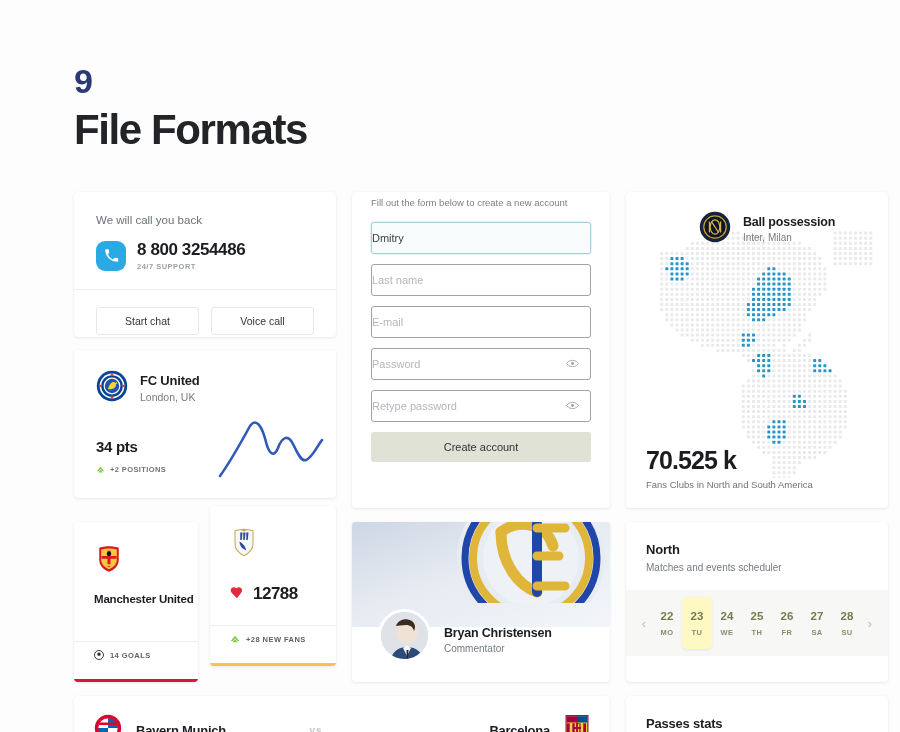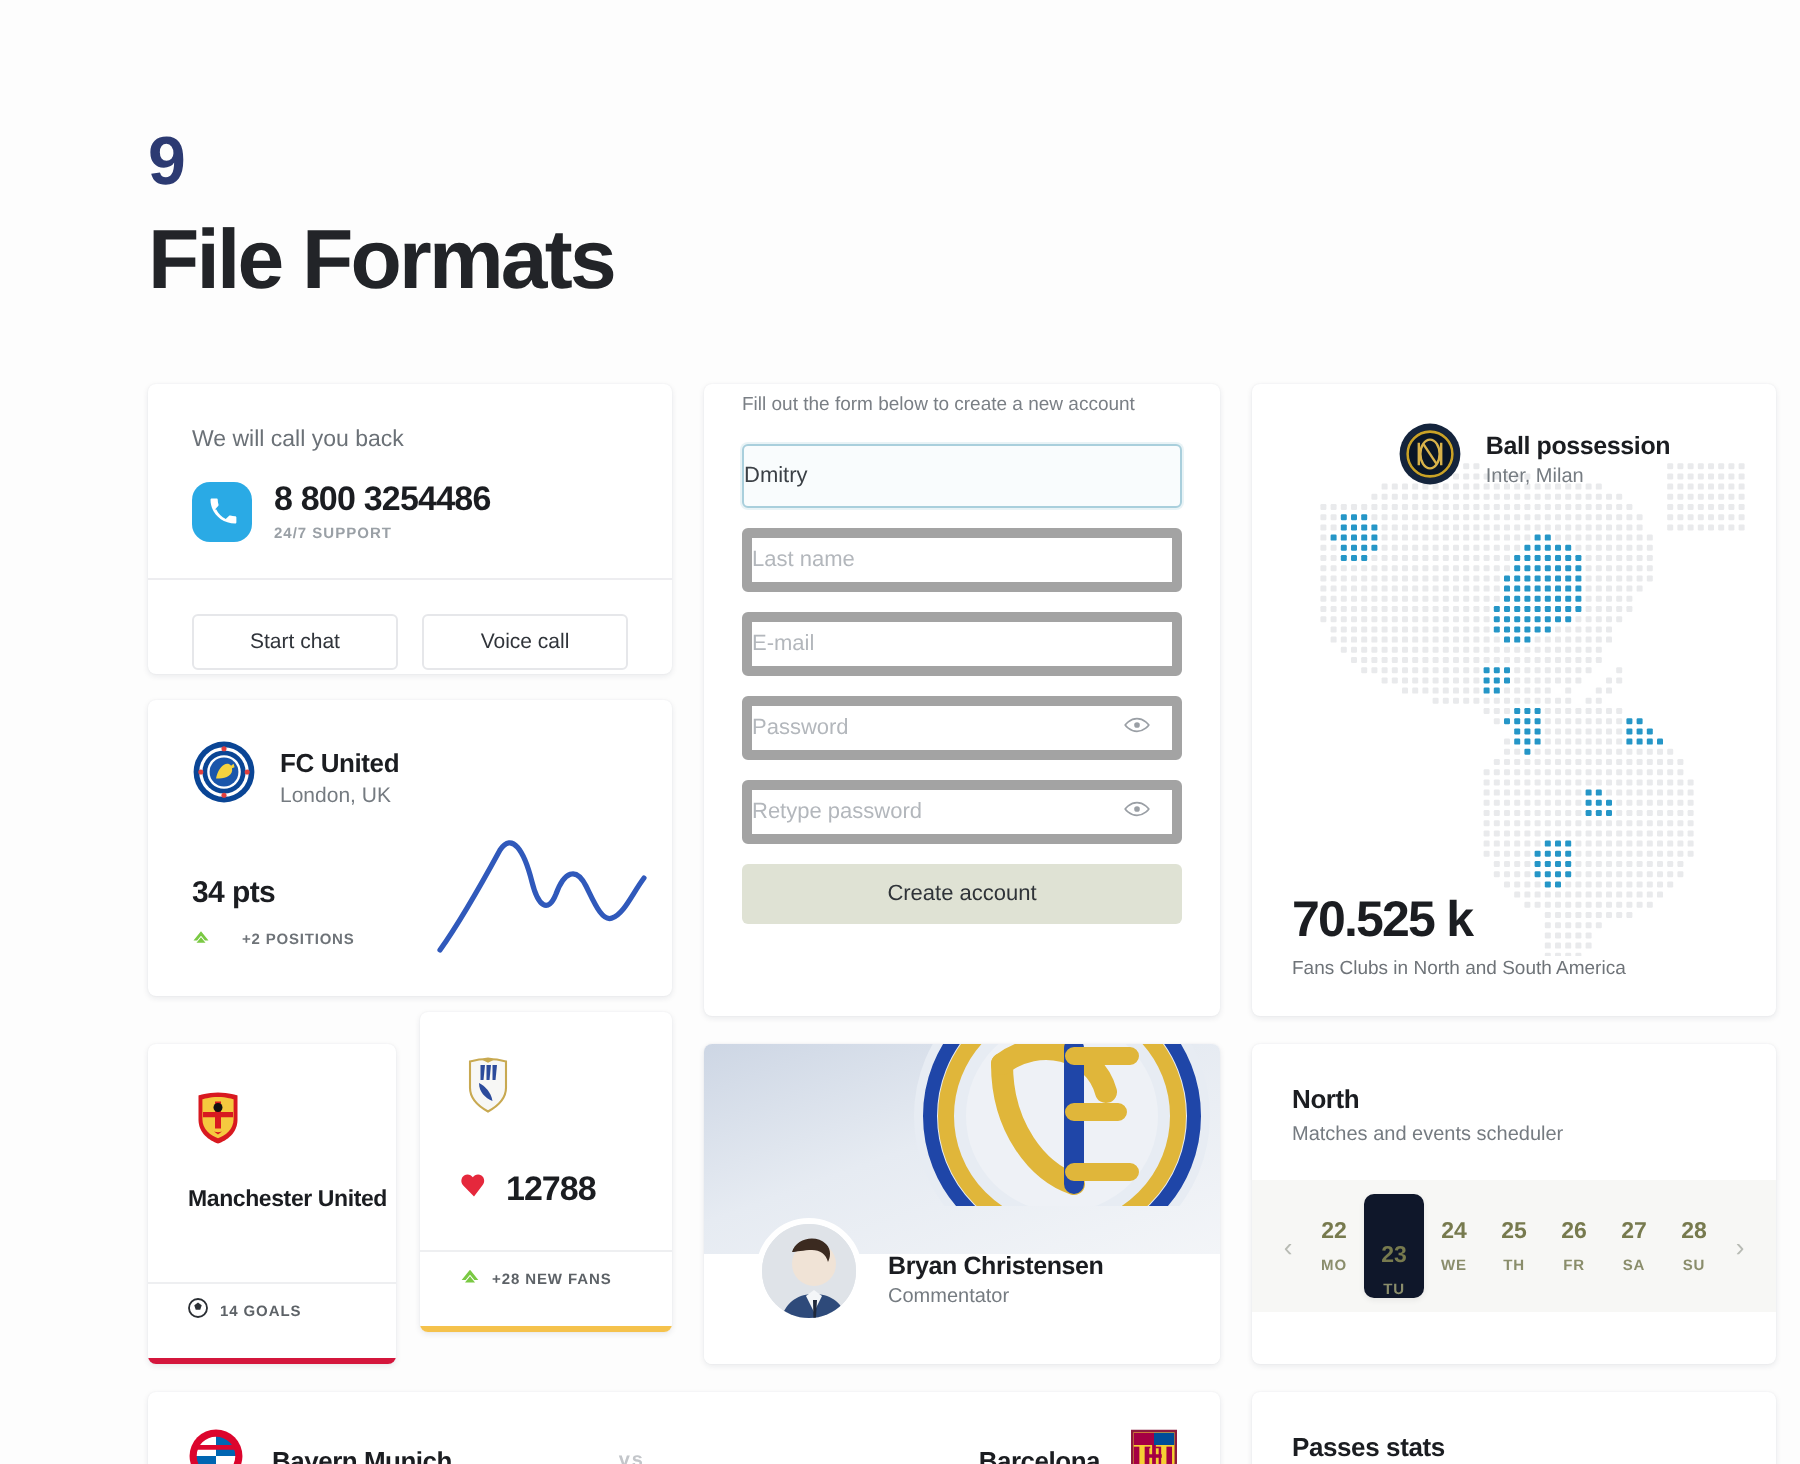--- a/index.html
+++ b/index.html
@@ -55,31 +55,31 @@
   }
 
   
   .c-chelsea { left: 0; top: 158px; width: 262px; height: 148px; }
   .club-row { display: flex; align-items: center; padding: 20px 0 0 22px; }
   .club-name { font-size: 13px; font-weight: bold; color: #1b1d21; letter-spacing: -0.2px; }
   .club-city { font-size: 10.5px; color: #757b81; margin-top: 3px; }
   .club-meta { margin-left: 12px; }
   .chelsea-foot { position: absolute; left: 22px; bottom: 20px; }
   .pts { font-size: 15px; font-weight: bold; color: #1b1d21; letter-spacing: -0.3px; }
-  .pos-row { display: flex; align-items: center; margin-top: 5px; gap: 16px; }
+  .pos-row { display: flex; align-items: center; margin-top: 5px; gap: 5px; }
   .pos-txt { font-size: 7.5px; font-weight: bold; color: #6e7378; letter-spacing: 0.4px; }
   .spark { position: absolute; right: 10px; bottom: 14px; }
 
   
   .c-signup { left: 278px; top: 0; width: 258px; height: 316px; }
   .form-title { font-size: 13.5px; font-weight: bold; color: #1b1d21; padding: 20px 0 0 19px; letter-spacing: -0.2px; }
   .form-sub { font-size: 9.5px; color: #7a7f85; padding: 5px 0 0 19px; }
   .fields { padding: 14px 19px 0 19px; }
   .field {
-    position: relative; height: 32px; border: 5px solid #a3a3a3; border-radius: 3px;
+    position: relative; height: 32px; border: 1px solid #a3a3a3; border-radius: 3px;
     margin-bottom: 10px; display: flex; align-items: center; background: #fff;
   }
   .field.focused { border: 1px solid #a9cfdc; background: #f9fcfd; box-shadow: 0 0 0 1px rgba(169,207,220,0.25); }
   .field-txt { font-size: 11px; color: #b3b7bc; }
   .field.focused .field-txt { color: #3b4046; }
   .eye { position: absolute; right: 11px; top: 50%; transform: translateY(-50%); }
   .submit-btn {
     height: 30px; background: #dfe2d4; border-radius: 3px;
     display: flex; align-items: center; justify-content: center;
     font-size: 11px; color: #2f3338; margin-top: 1px;
@@ -123,21 +123,21 @@
   .c-week { left: 552px; top: 330px; width: 262px; height: 160px; }
   .week-title { font-size: 13px; font-weight: bold; color: #1b1d21; padding: 20px 0 0 20px; letter-spacing: -0.2px; }
   .week-sub { font-size: 10px; color: #757b81; padding: 5px 0 0 20px; }
   .week-strip {
     position: absolute; left: 0; right: 0; top: 68px; height: 66px;
     background: #f7f7f5; display: flex; align-items: center; padding: 0 10px;
   }
   .arrow { width: 16px; text-align: center; color: #b8bbb4; font-size: 13px; flex: none; }
   .days { flex: 1; display: flex; justify-content: space-around; align-items: center; }
   .day { width: 30px; height: 52px; display: flex; flex-direction: column; align-items: center; justify-content: center; border-radius: 5px; }
-  .day.sel { background: #0f172a; box-shadow: 0 1px 3px rgba(0,0,0,0.07); justify-content: flex-end; }
+  .day.sel { background: #fef9c3; box-shadow: 0 1px 3px rgba(0,0,0,0.07); }
   .day-n { font-size: 11.5px; font-weight: bold; color: #777a4e; }
   .day-d { font-size: 7.5px; font-weight: bold; color: #8a8d6b; letter-spacing: 0.4px; margin-top: 6px; }
 
   
   .c-match { left: 0; top: 504px; width: 536px; height: 80px; }
   .match-inner { display: flex; align-items: center; height: 52px; padding: 16px 20px 0 20px; }
   .match-side { display: flex; align-items: center; gap: 14px; }
   .match-side.right { margin-left: auto; }
   .match-team { font-size: 13px; font-weight: bold; color: #1b1d21; letter-spacing: -0.25px; }
   .vs { font-size: 10px; font-weight: bold; color: #c3c6ca; letter-spacing: 1px; margin: 0 auto; }

